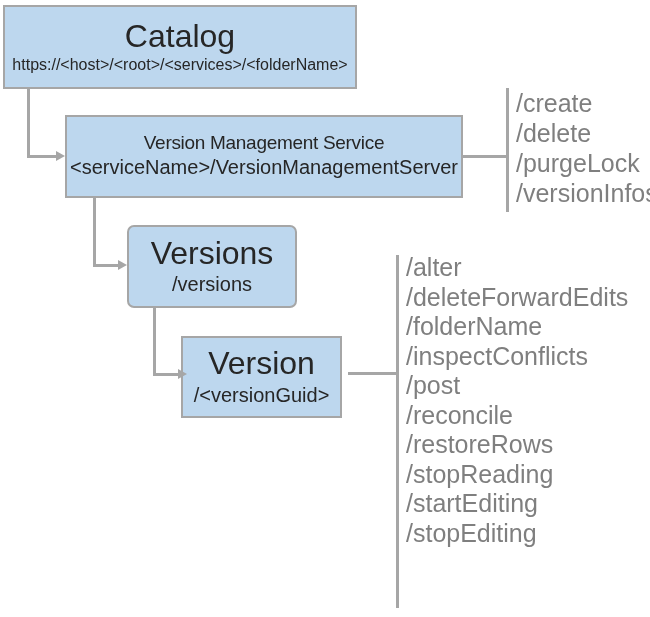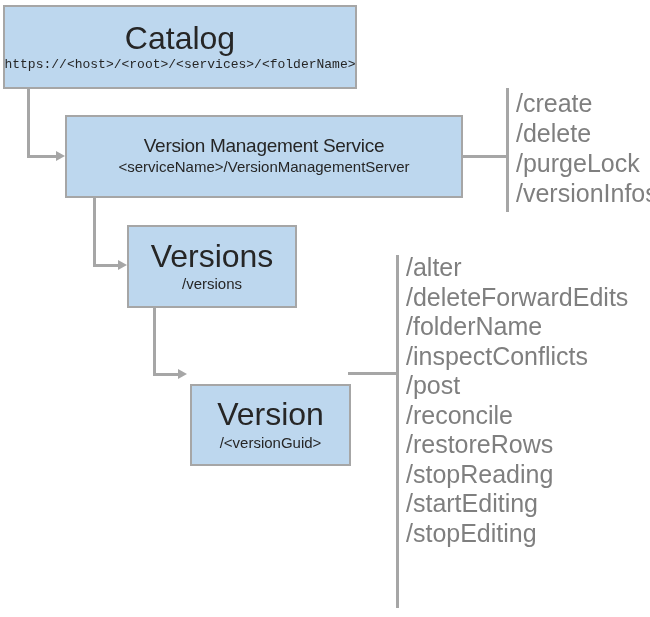--- a/index.html
+++ b/index.html
@@ -26,31 +26,31 @@
     text-align: center;
   }
   .node-title {
     color: #262626;
     font-size: 32px;
     line-height: 1.08;
     white-space: nowrap;
   }
   .node-subtitle {
     color: #262626;
-    font-size: 15px;
+    font-size: 20px;
     line-height: 1.25;
     margin-top: 2px;
     white-space: nowrap;
   }
   .node-catalog  { left: 3px;   top: 5px;   width: 354px; height: 84px; }
-  .node-catalog .node-subtitle { font-size: 13px; font-family: Liberation Mono, monospace; }
+  .node-catalog .node-subtitle { font-size: 16px; }
   .node-vms      { left: 65px;  top: 115px; width: 398px; height: 83px; }
   .node-vms .node-title { font-size: 19px; letter-spacing: -0.3px; }
-  .node-versions { left: 127px; top: 225px; width: 170px; height: 83px; }
-  .node-version  { left: 190px; top: 336px; width: 161px; height: 82px; margin-top: 48px; }
+  .node-versions { left: 127px; top: 225px; width: 170px; height: 83px; border-radius: 7px; }
+  .node-version  { left: 181px; top: 336px; width: 161px; height: 82px; }
 
   
   .line {
     position: absolute;
     background: #A6A6A6;
   }
   .arrowhead {
     position: absolute;
     width: 0; height: 0;
     border-top: 5.5px solid transparent;

